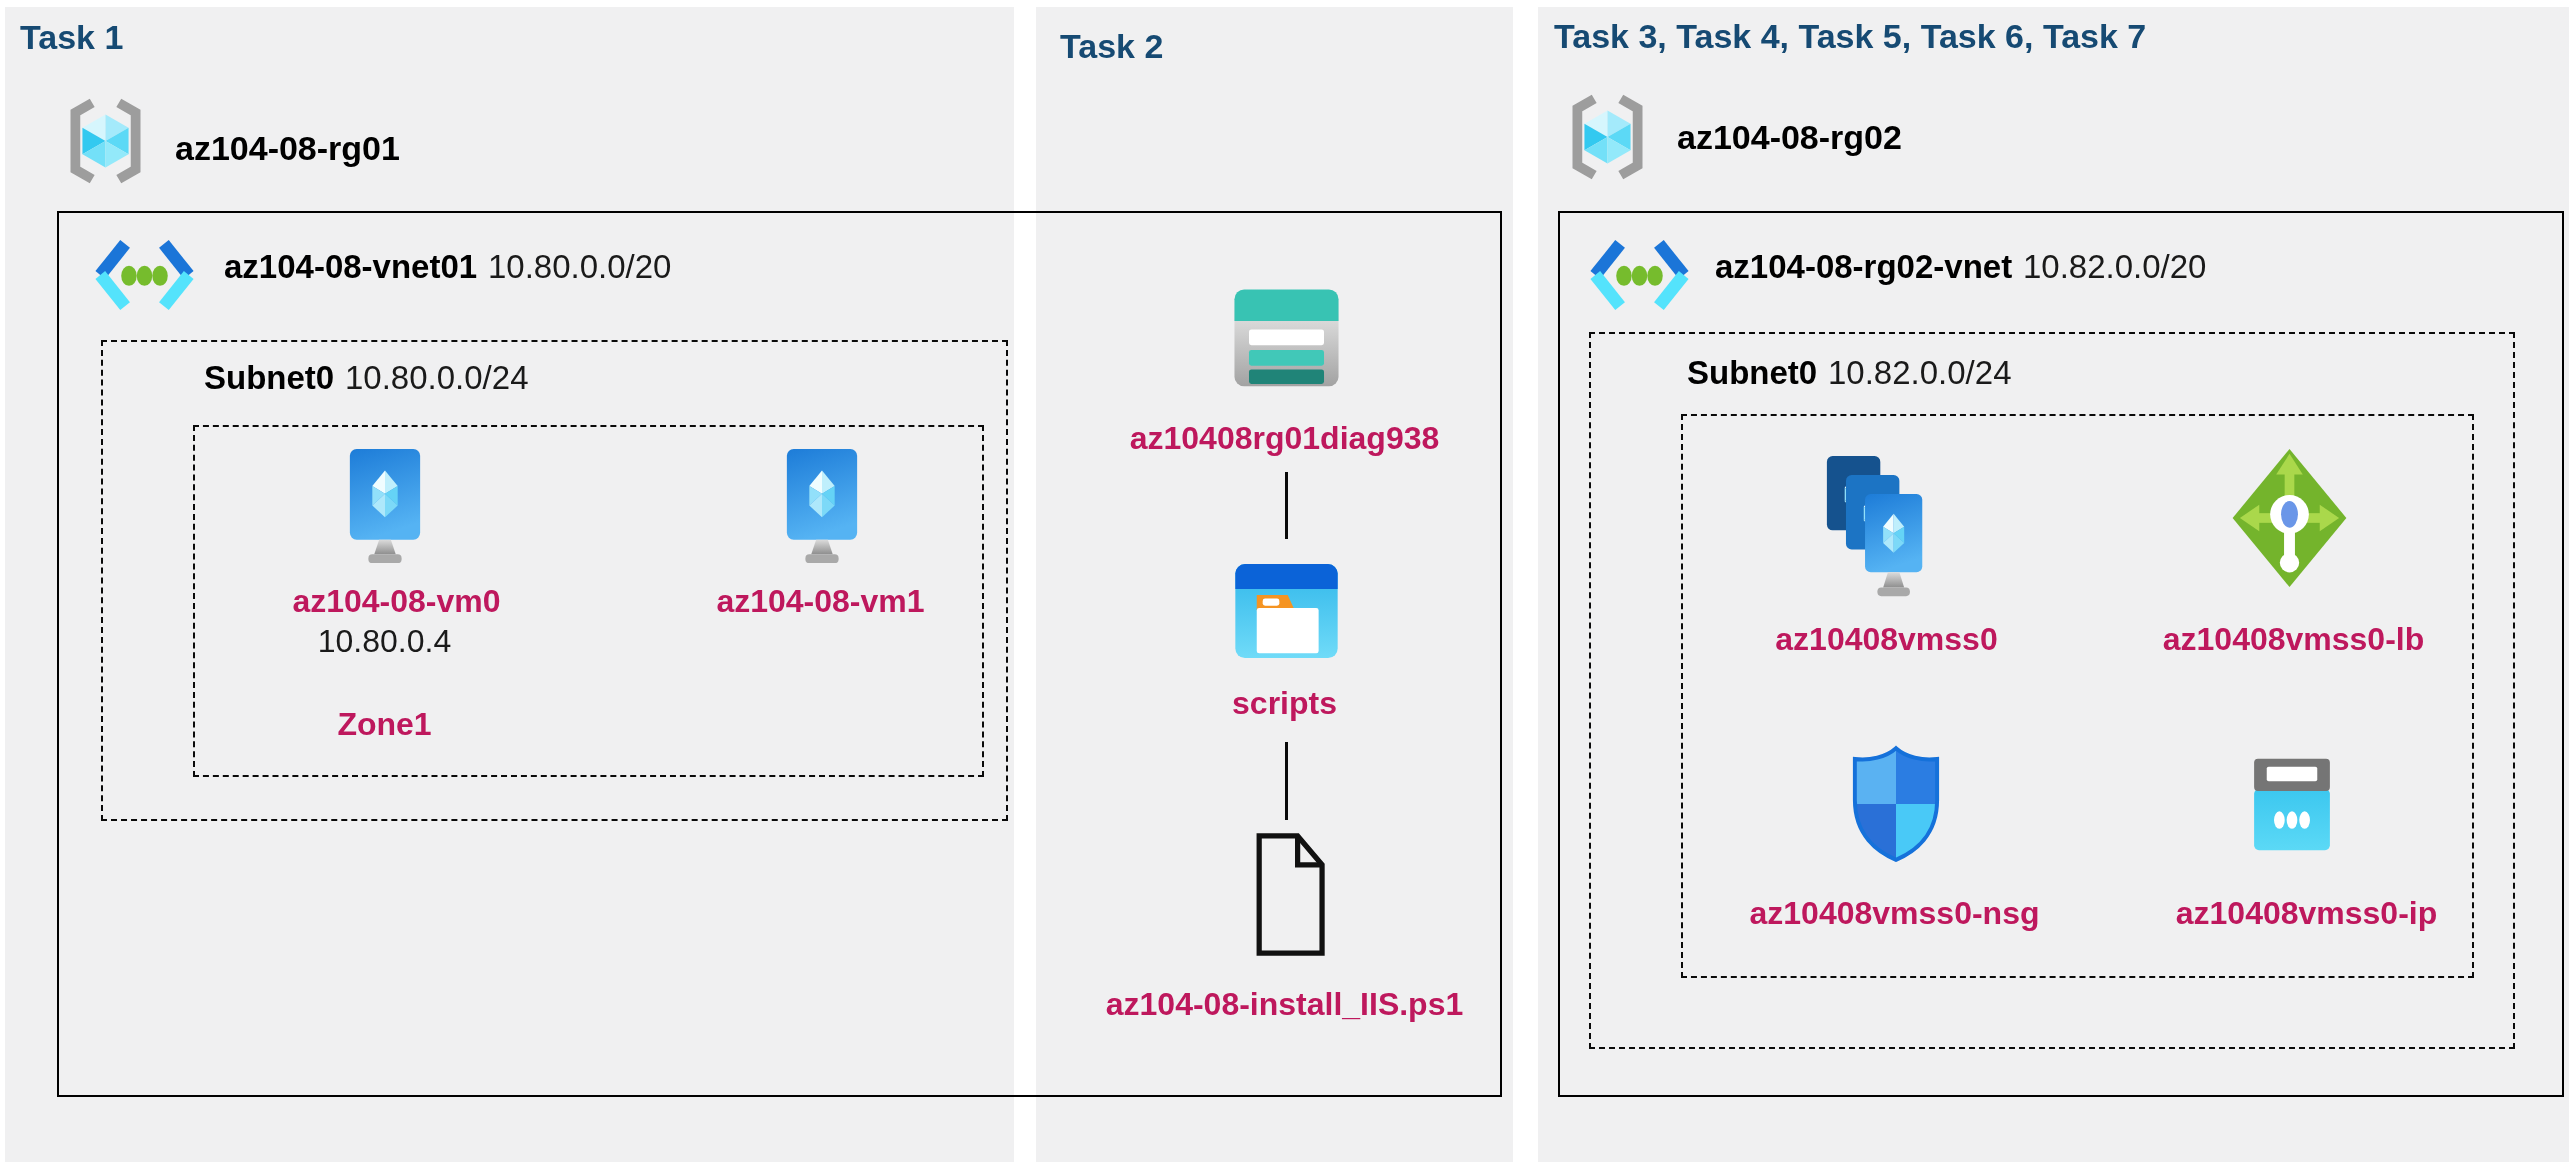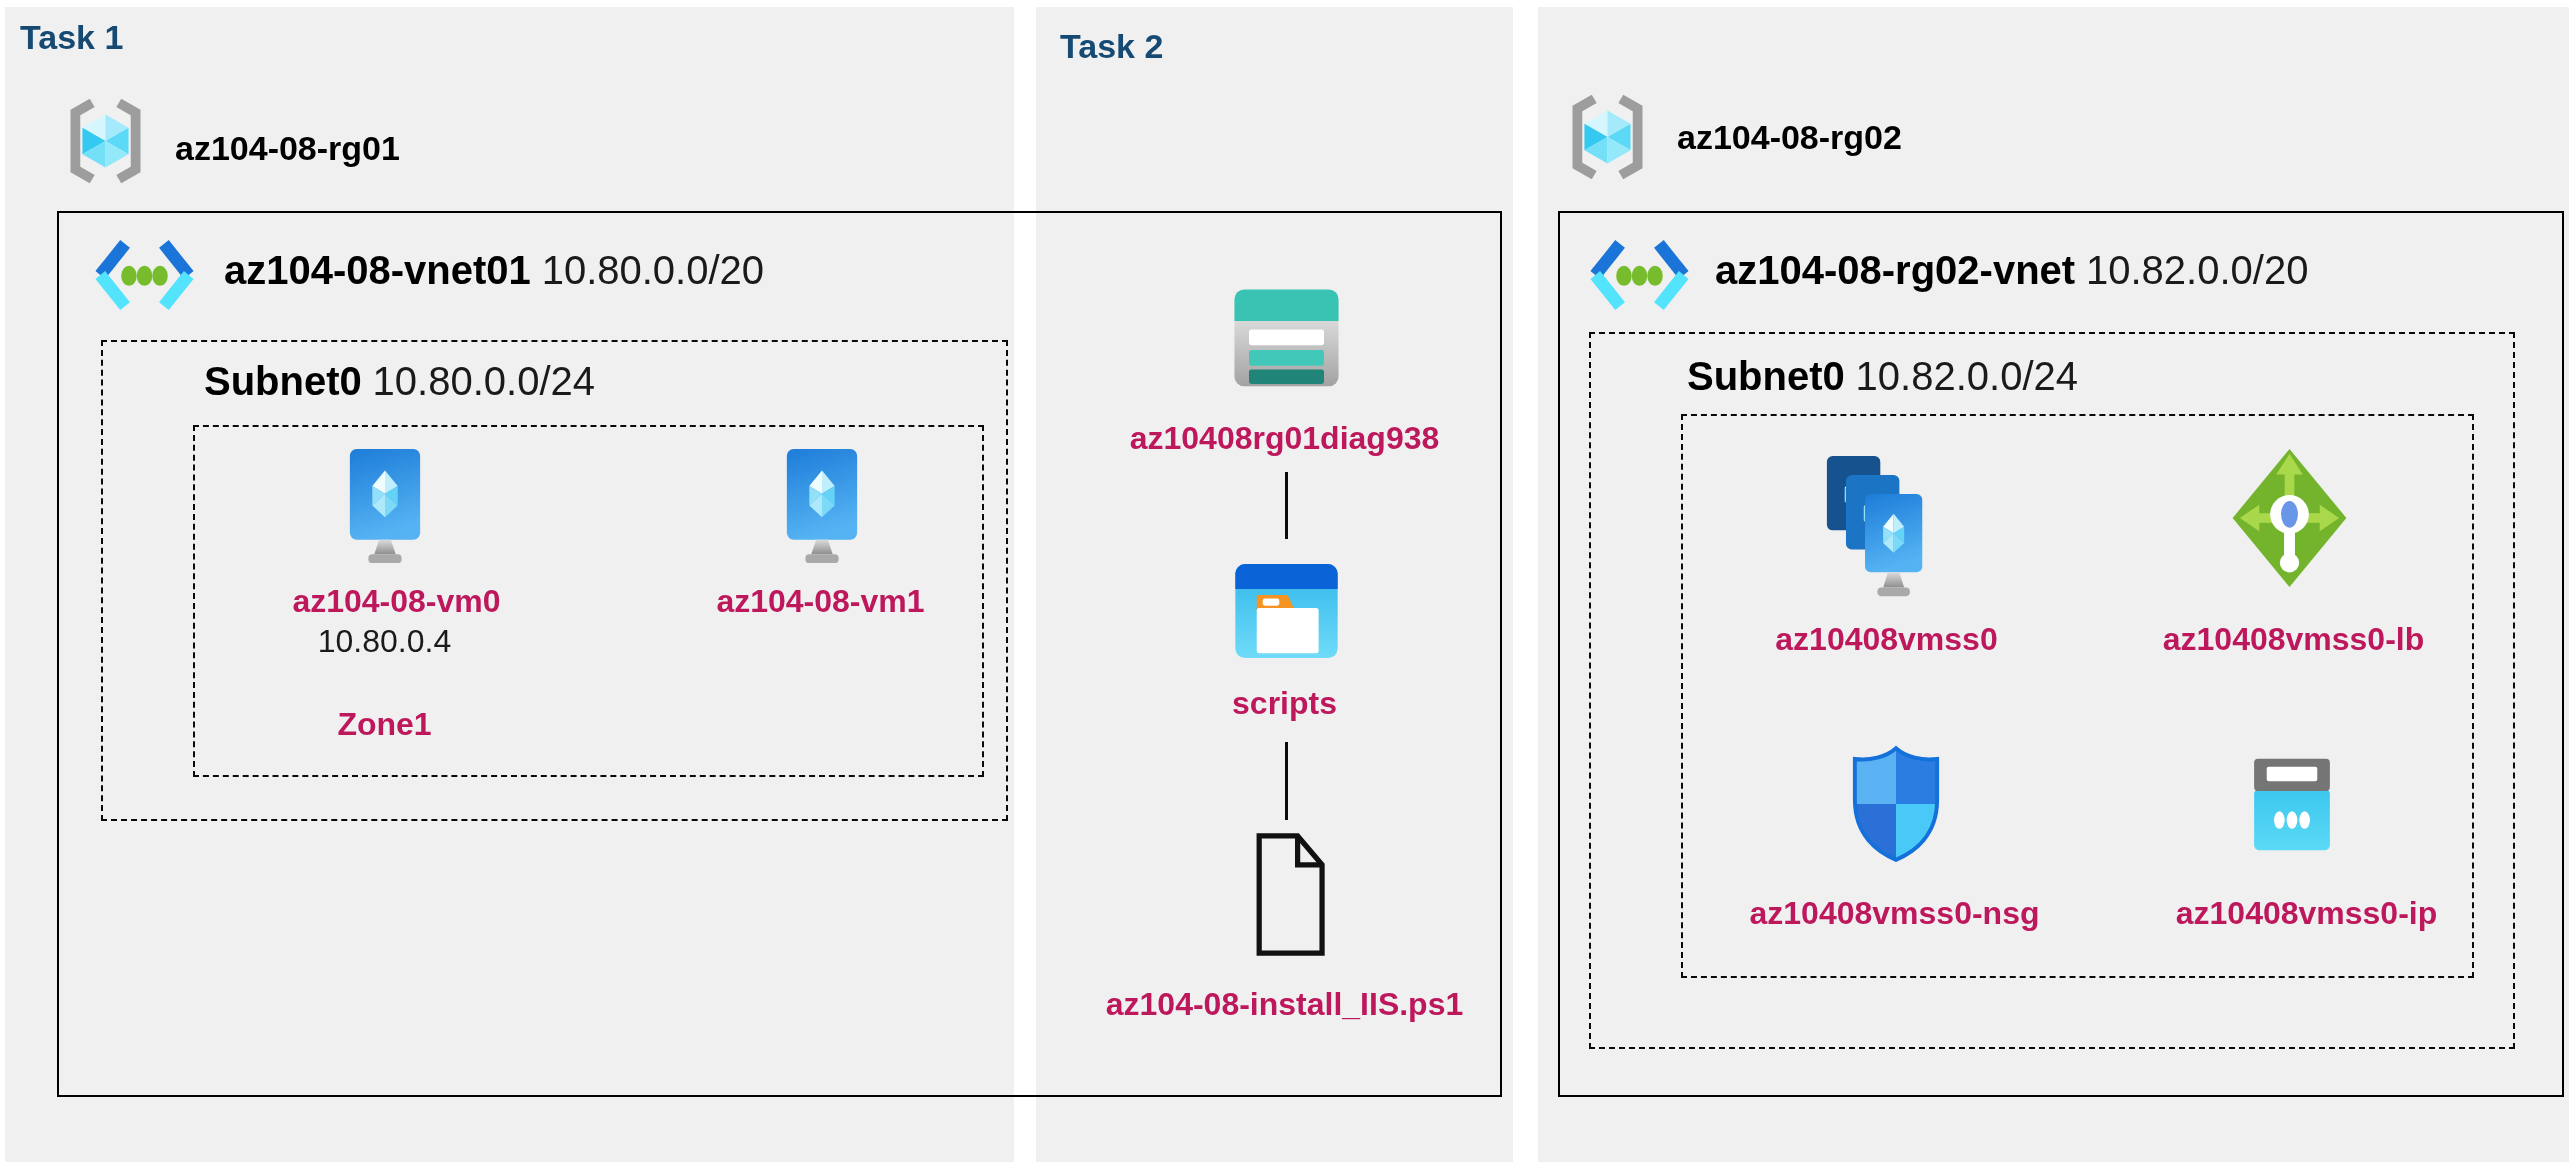--- a/index.html
+++ b/index.html
@@ -4,21 +4,21 @@
 <style>
   html,body{margin:0;padding:0;background:#ffffff;font-family:"Liberation Sans",sans-serif;}
   .canvas{position:relative;width:2576px;height:1166px;background:#ffffff;overflow:hidden;}
   .panel{position:absolute;top:6.7px;height:1155px;background:#f0f0f1;}
   #panel-task1{left:5.4px;width:1009px;}
   #panel-task2{left:1036px;width:477px;}
   #panel-task3{left:1538px;width:1031px;}
   .task-title{position:absolute;font-size:34px;font-weight:700;color:#164a73;white-space:nowrap;}
   .solid-box{position:absolute;border:2.7px solid #000;background:transparent;}
   .dashed-box{position:absolute;border:2.7px dashed #0a0a0a;background:transparent;}
-  .row-lbl{position:absolute;font-size:40px;font-weight:700;color:#000;white-space:nowrap;}
+  .row-lbl{position:absolute;font-size:33px;font-weight:700;color:#000;white-space:nowrap;}
   .row-lbl.big{font-size:34px;}
   .cidr{font-weight:400;color:#1a1a1a;margin-left:10.8px;}
   .center-lbl{position:absolute;width:431px;text-align:center;font-size:32px;font-weight:700;color:#be185d;white-space:nowrap;line-height:35px;}
   .center-lbl.plain{font-weight:400;color:#1a1a1a;}
   .icon{position:absolute;}
   .connector{position:absolute;width:2.7px;background:#0a0a0a;}
 </style>
 </head>
 <body>
 
@@ -154,20 +154,21 @@
 <div class="canvas">
 
   <div class="panel" id="panel-task1"></div>
 
   <div class="panel" id="panel-task2"></div>
 
   <div class="panel" id="panel-task3"></div>
 
   <div class="task-title" style="left:20px;top:17.5px;">Task 1</div>
   <div class="task-title" style="left:1060px;top:27px;">Task 2</div>
+  <div class="task-title" style="left:1554px;top:17px;">Task 3, Task 4, Task 5, Task 6, Task 7</div>
 
   <svg class="icon" style="left:61px;top:92px;width:89px;height:98px;" viewBox="0 0 132 146" width="89" height="98">
       <use href="#sym-rg"></use>
     </svg>
   <div class="row-lbl big" style="left:175px;top:121px;margin-top:8px;">az104-08-rg01</div>
 
   <div class="solid-box" style="left:57px;top:211px;width:1441px;height:882px;"></div>
 
   <svg class="icon" style="left:94px;top:236px;width:101px;height:78px;" viewBox="0 0 150 116" width="101" height="78">
       <use href="#sym-vnet"></use>

